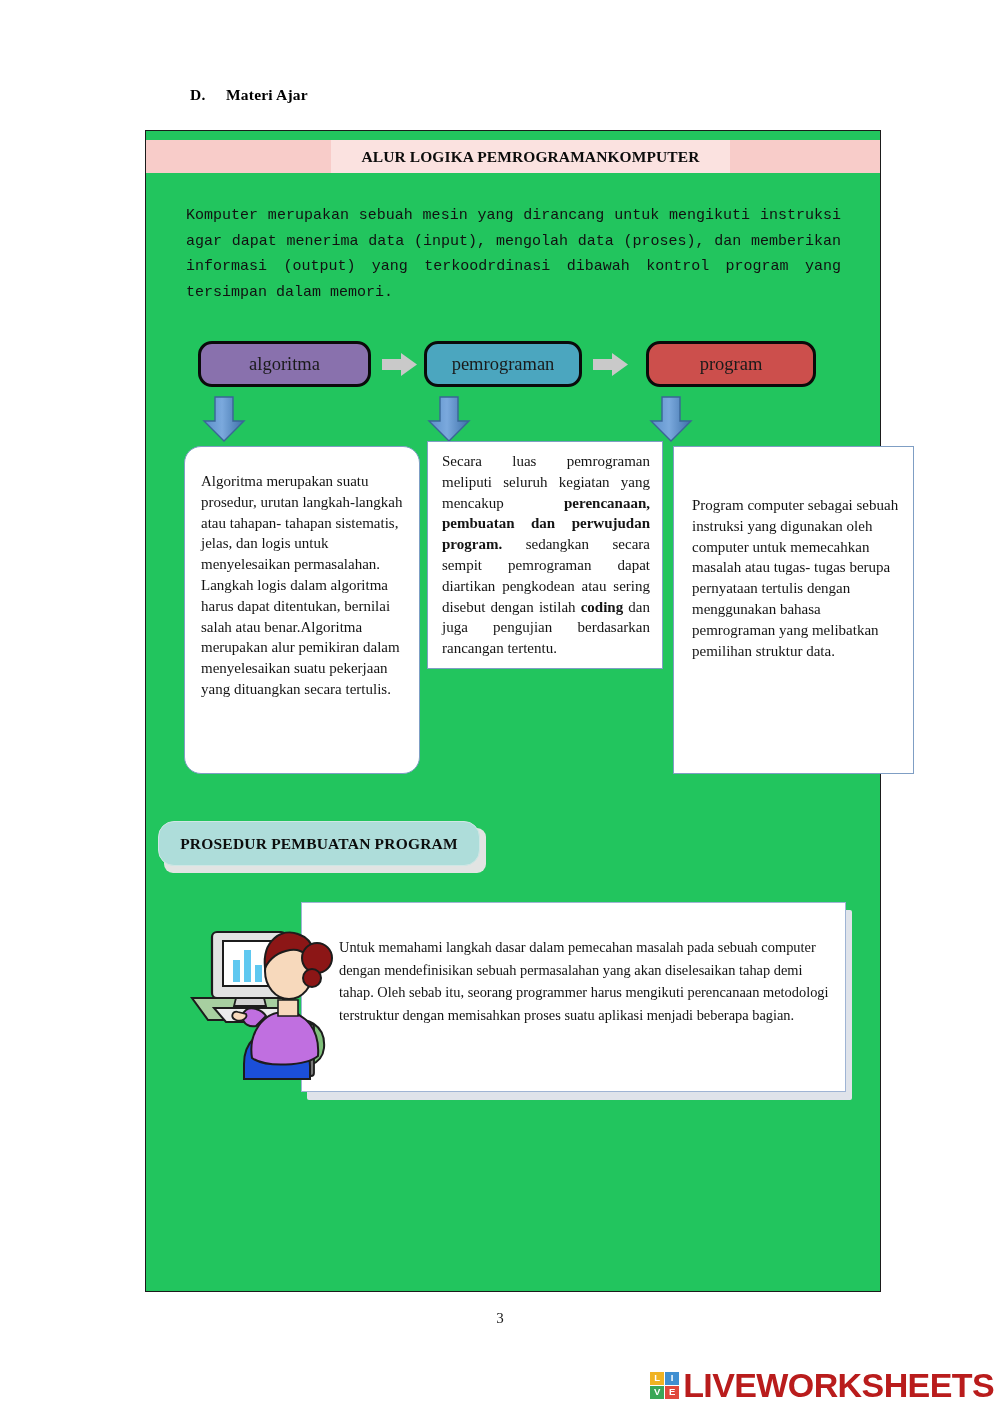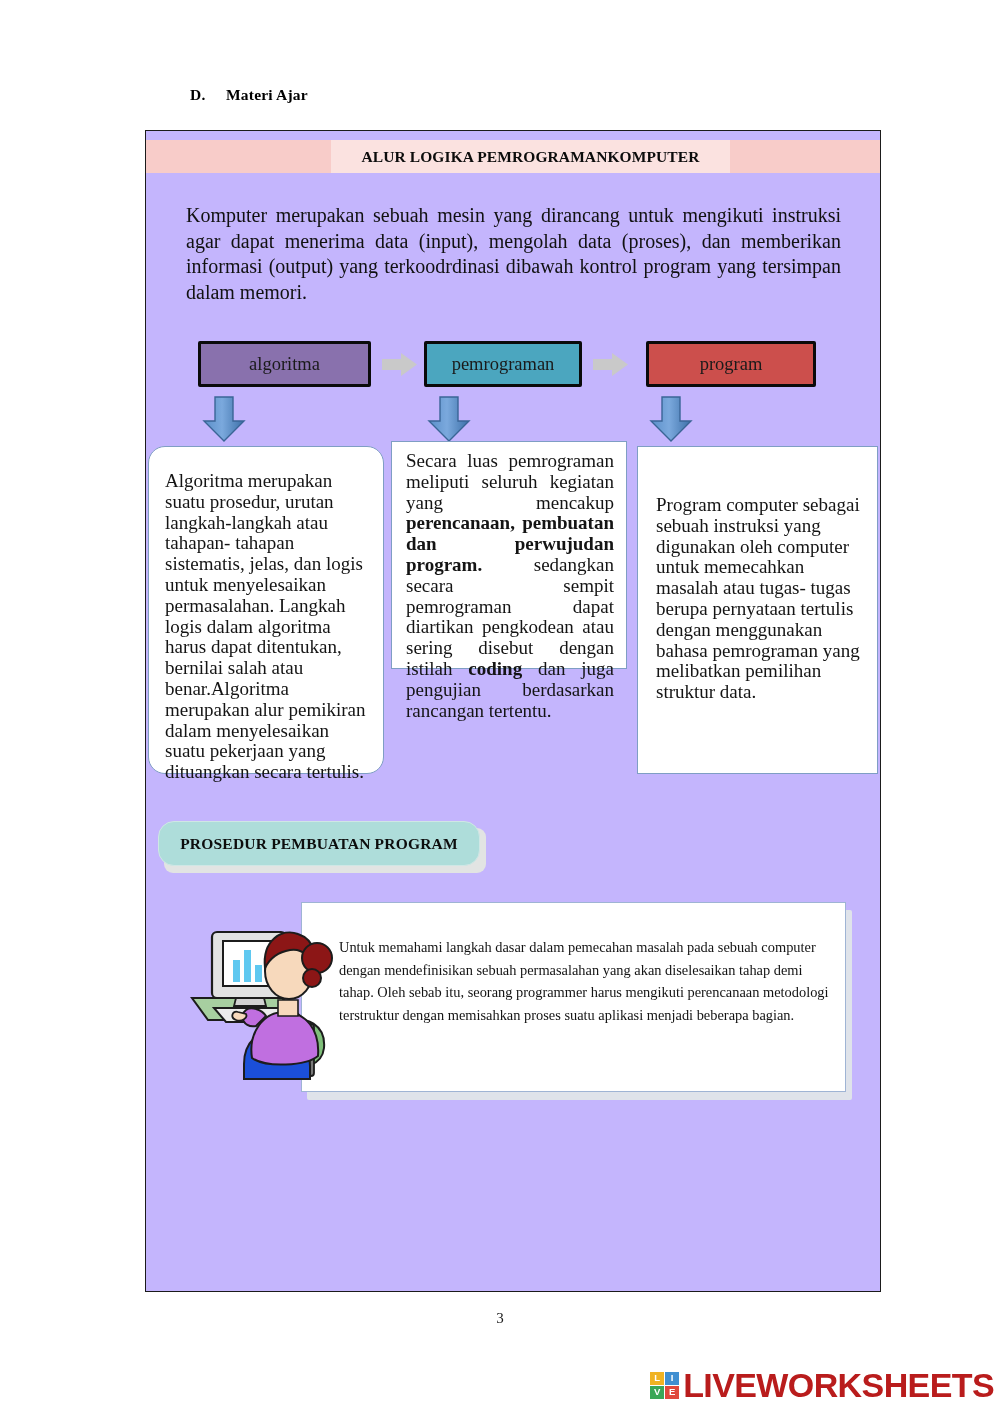--- a/index.html
+++ b/index.html
@@ -30,21 +30,21 @@
   .section-head .ltr { display: inline-block; width: 36px; }
 
   
   .frame {
     position: absolute;
     left: 145px;
     top: 130px;
     width: 736px;
     height: 1162px;
     border: 1.6px solid #1b1b1b;
-    background: #c4b5fd;
+    background: #22c55e;
   }
 
   
   .title-band {
     position: absolute;
     left: 0px;
     top: 9px;
     width: 734px;
     height: 33px;
     display: flex;
@@ -63,42 +63,43 @@
     font-size: 15.5px;
     font-weight: bold;
     color: #0c0c0c;
     letter-spacing: .1px;
     white-space: nowrap;
   }
 
   
   .para {
     position: absolute;
-    font-size: 20px;
+    font-size: 15px;
     line-height: 25.5px;
     color: #111;
     text-align: justify;
+    font-family: Liberation Mono, monospace;
   }
   .para-1 { left: 40px; top: 72px; width: 655px; text-align: justify; }
   .para-2 { left: 40px; top: 162px; width: 660px; text-align: left; }
 
   
   .flow-row {
     position: absolute;
     left: 40px;
     top: 210px;
     width: 670px;
     height: 52px;
   }
   .flow-box {
     position: absolute;
     top: 0;
     height: 46px;
     border: 3px solid #0a0a0a;
-    border-radius: 2px;
+    border-radius: 14px;
     display: flex;
     align-items: center;
     justify-content: center;
     font-size: 18.5px;
     color: #1a1a1a;
     font-family: "Liberation Serif", "DejaVu Serif", serif;
   }
   .fb-1 { left: 12px;  width: 173px; background: #8971ad; }
   .fb-2 { left: 238px; width: 158px; background: #4ba6bf; }
   .fb-3 { left: 460px; width: 170px; background: #cc4f4c; }
@@ -120,23 +121,24 @@
   }
   .ba-1 { left: 56px; }
   .ba-2 { left: 281px; }
   .ba-3 { left: 503px; }
 
   
   .desc-box {
     position: absolute;
     border: 1px solid #7f9ec4;
     background: #ffffff;
-    font-size: 19px;
+    font-size: 15px;
     line-height: 20.8px;
     color: #141414;
+    margin-left: 36px;
   }
   .db-1 { left: 2px;   top: 315px; width: 236px; height: 328px; padding: 24px 14px 10px 16px; border-radius: 17px; }
   .db-2 { left: 245px; top: 310px; width: 236px; height: 228px; padding: 9px 12px 10px 14px; text-align: justify; }
   .db-3 { left: 491px; top: 315px; width: 241px; height: 328px; padding: 48px 14px 12px 18px; }
   .desc-box b { font-weight: bold; }
 
   
   .banner-wrap {
     position: absolute;
     left: 12px;

